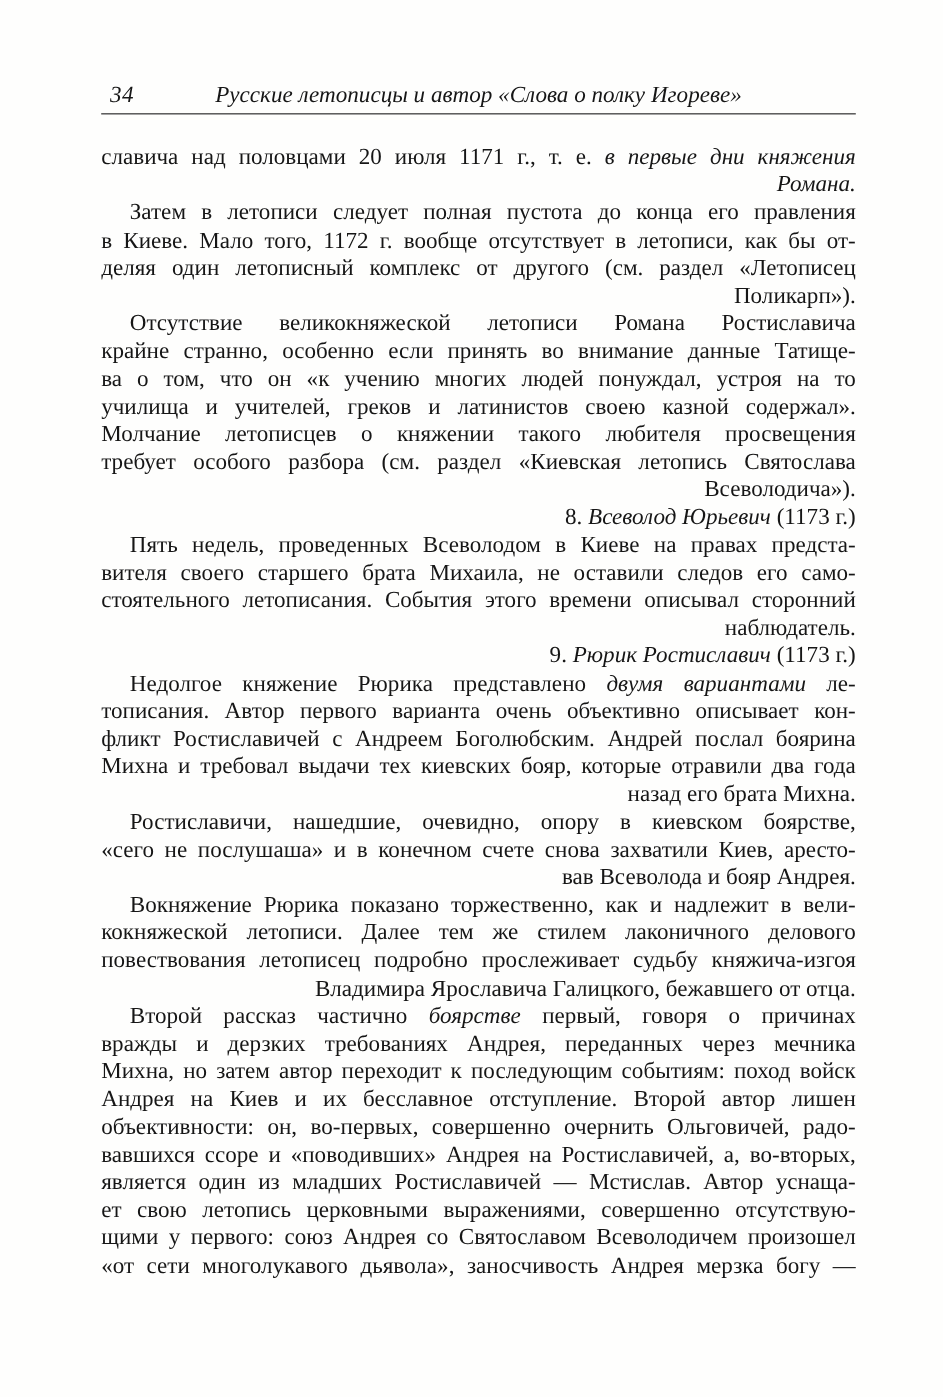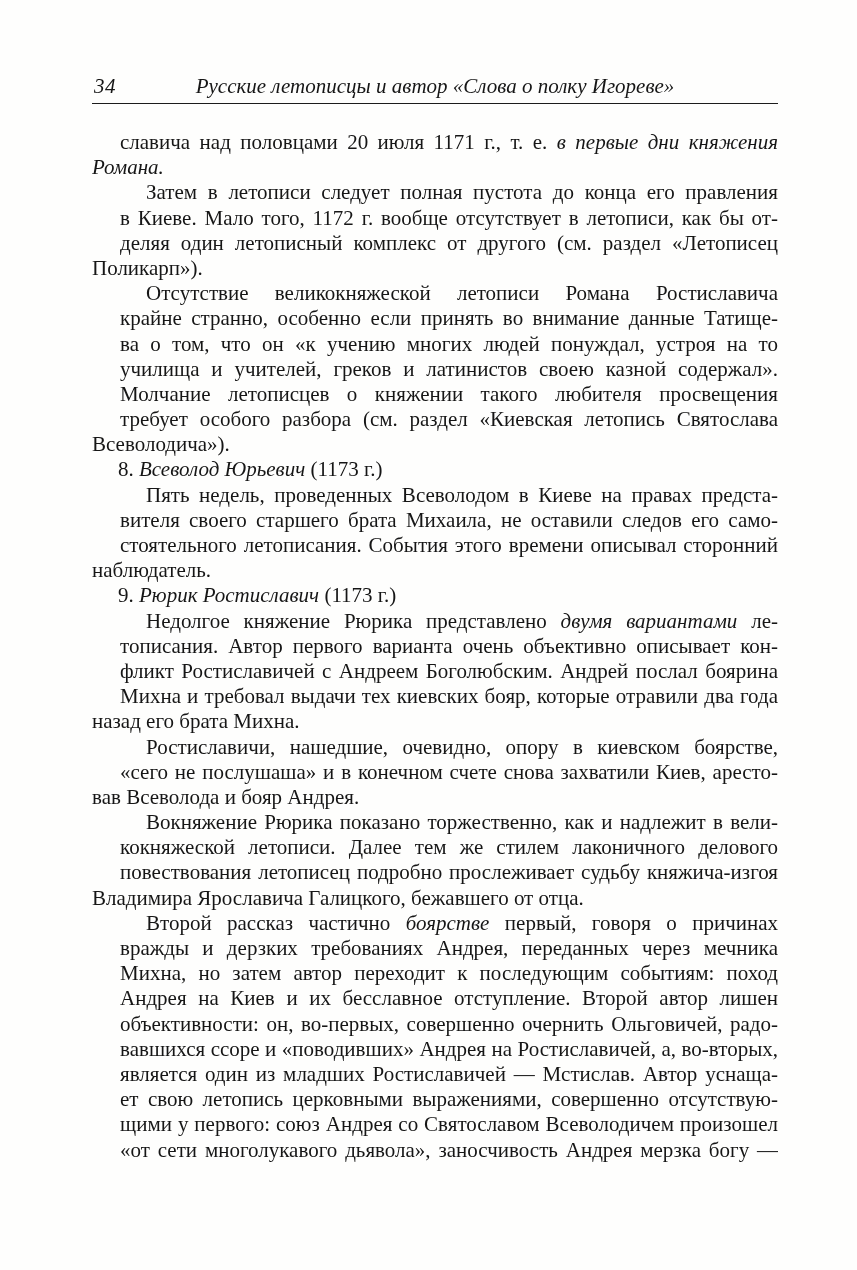--- a/index.html
+++ b/index.html
@@ -19,42 +19,43 @@
   .header {
     margin-left: 92px;
     width: 686px;
     height: 103px;
     border-bottom: 1.6px solid #1c1c1c;
     position: relative;
     font-style: italic;
     font-size: 21px;
   }
   .pagenum {
-    position: absolute; left: 2px; bottom: 4px;
+    position: absolute; left: 8px; bottom: 4px;
     letter-spacing: 0.5px;
   }
   .runtitle {
     position: absolute; left: 0; right: 0; bottom: 4px;
     text-align: center;
     font-family: Liberation Serif, serif;
   }
   .content {
     margin-left: 92px;
     width: 686px;
     margin-top: 26px;
     font-size: 21px;
   }
   .line {
     line-height: 25.2px;
     height: 25.2px;
     overflow: hidden;
     white-space: normal;
+    text-align: right;
   }
   .indent { text-indent: 26px; }
-  .jline { text-align: justify; margin-left: 28px; }
+  .jline { text-align: justify; }
   .jline::after { content: ""; display: inline-block; width: 100%; height: 0; }
   em { font-style: italic; }
 </style>
 </head>
 <body>
 
 <div class="page">
   <div class="header">
     <span class="pagenum">34</span>
     <span class="runtitle">Русские летописцы и автор «Слова о полку Игореве»</span>

